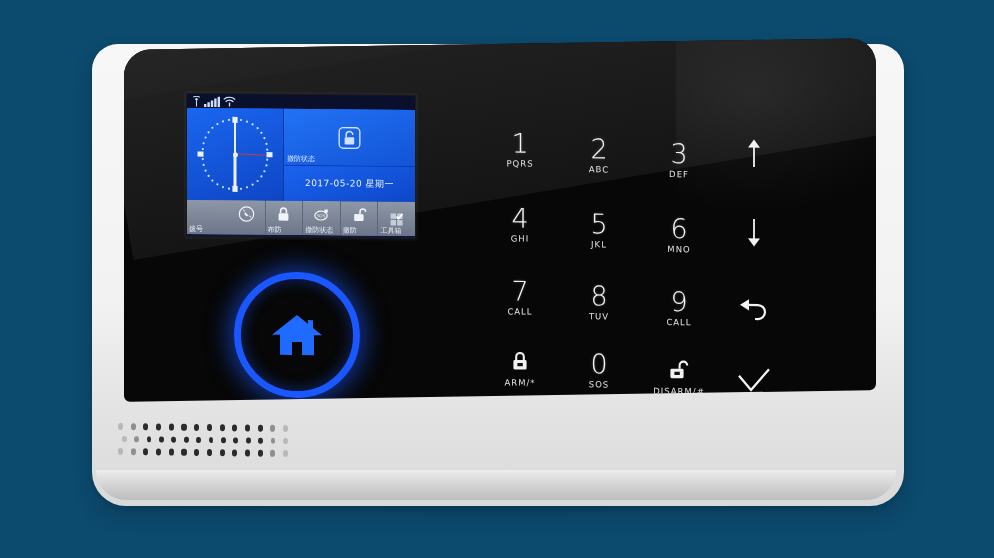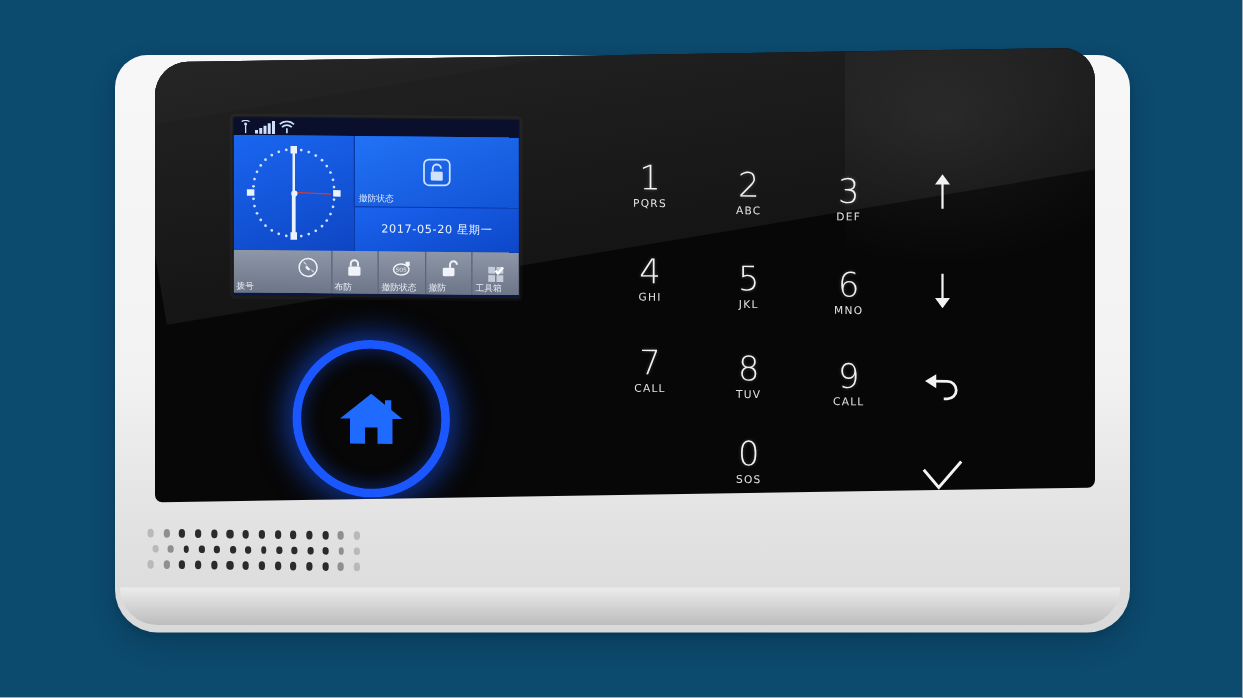--- a/index.html
+++ b/index.html
@@ -355,23 +355,43 @@
         </div>
         <div class="key" style="left:85px;top:190px;width:80px;">
           <div class="num">8</div>
           <div class="sub">TUV</div>
         </div>
         <div class="key" style="left:165px;top:195px;width:80px;">
           <div class="num">9</div>
           <div class="sub">CALL</div>
         </div>
 
+        <div class="key" style="left:6px;top:255px;width:80px;">
+          <div class="fn">
+            <svg width="22" height="25" viewBox="0 0 22 25">
+              <rect x="4.4" y="10.4" width="13.2" height="9.6" rx="1.4" fill="#f2f2f2"></rect>
+              <path d="M7.2 10.4V7.2a3.8 3.8 0 0 1 7.6 0v3.2" fill="none" stroke="#f2f2f2" stroke-width="2.1"></path>
+              <rect x="8.4" y="13.4" width="5.4" height="3.4" fill="#121212"></rect>
+            </svg>
+          </div>
+          <div class="sub">ARM/*</div>
+        </div>
         <div class="key" style="left:85px;top:258px;width:80px;">
           <div class="num">0</div>
           <div class="sub">SOS</div>
+        </div>
+        <div class="key" style="left:165px;top:262px;width:80px;">
+          <div class="fn">
+            <svg width="24" height="25" viewBox="0 0 24 25">
+              <rect x="3.4" y="10.6" width="13.2" height="9.4" rx="1.4" fill="#f2f2f2"></rect>
+              <path d="M12.6 10.6V7.2a3.8 3.8 0 0 1 7.6 0" fill="none" stroke="#f2f2f2" stroke-width="2.1"></path>
+              <rect x="7.4" y="13.6" width="5.4" height="3.2" fill="#121212"></rect>
+            </svg>
+          </div>
+          <div class="sub">DISARM/#</div>
         </div>
 
         <div class="key" style="left:245px;top:44px;width:70px;">
           <div class="fn">
             <svg width="22" height="30" viewBox="0 0 22 30">
               <path d="M11 29V3" stroke="#f2f2f2" stroke-width="1.8"></path>
               <path d="M11 1.4l6 8.2H5z" fill="#f2f2f2"></path>
             </svg>
           </div>
         </div>

